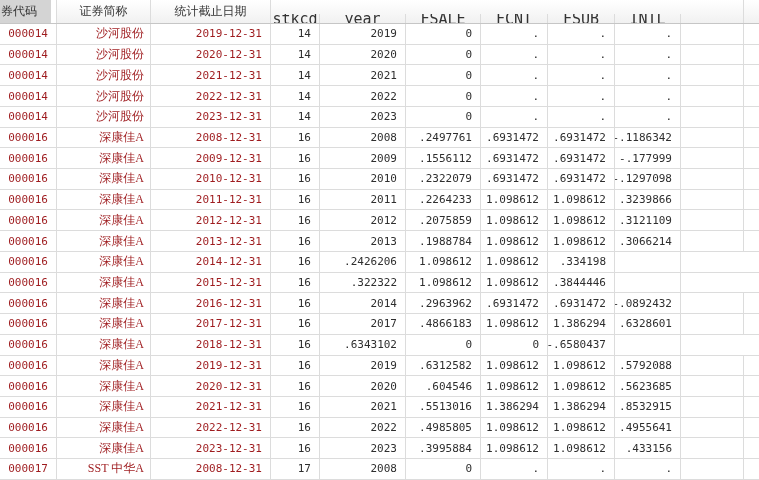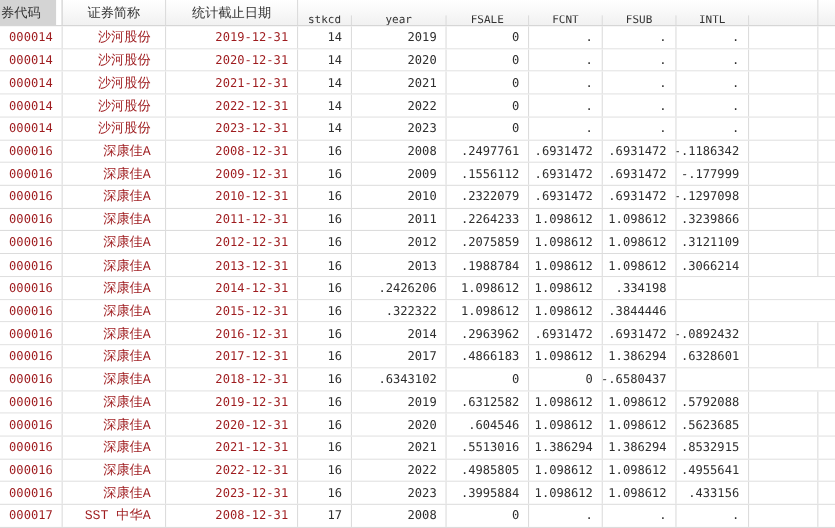--- a/index.html
+++ b/index.html
@@ -25,21 +25,21 @@
     background:linear-gradient(#ffffff,#f1f1f1);
     border-bottom:1px solid var(--header-border);
     text-align:center;
   }
   .hcell{
     display:flex;align-items:center;justify-content:center;
     font-size:12px;color:var(--header-text);
     border-right:1px solid var(--grid-line);
     overflow:hidden;white-space:nowrap;
   }
-  .hcell.mono{font-family:"DejaVu Sans Mono","Liberation Mono",monospace;font-size:10px;margin-top:14px;}
+  .hcell.mono{font-family:"DejaVu Sans Mono","Liberation Mono",monospace;font-size:15px;margin-top:14px;}
   .hcell.selected{
     background:var(--selected-header-bg);
     box-shadow:inset -5px 0 0 #ffffff;
     justify-content:flex-start;
     padding-left:1px;
   }
   .hcell.blank{border-right:1px solid var(--grid-line);}
   .hcell.last{border-right:none;}
   .row{
     height:20.727px;
@@ -50,22 +50,22 @@
     display:flex;align-items:center;justify-content:flex-end;
     padding-right:8px;
     font-family:"DejaVu Sans Mono","Liberation Mono",monospace;
     font-size:11px;
     border-right:1px solid var(--grid-line);
     overflow:hidden;white-space:nowrap;
     color:var(--numeric-text);
   }
   .cell.str{color:var(--string-text);}
   .cell.name{
-    font-family:Liberation Mono, monospace;
-    font-size:12px;padding-right:13px;
+    font-family:Liberation Serif, serif;
+    font-size:12px;padding-right:6px;
   }
   .cell.blank{border-right:1px solid var(--grid-line);}
   .cell.last{border-right:none;}
 </style>
 </head>
 <body>
 
 <div class="window">
   <div class="grid">
 

